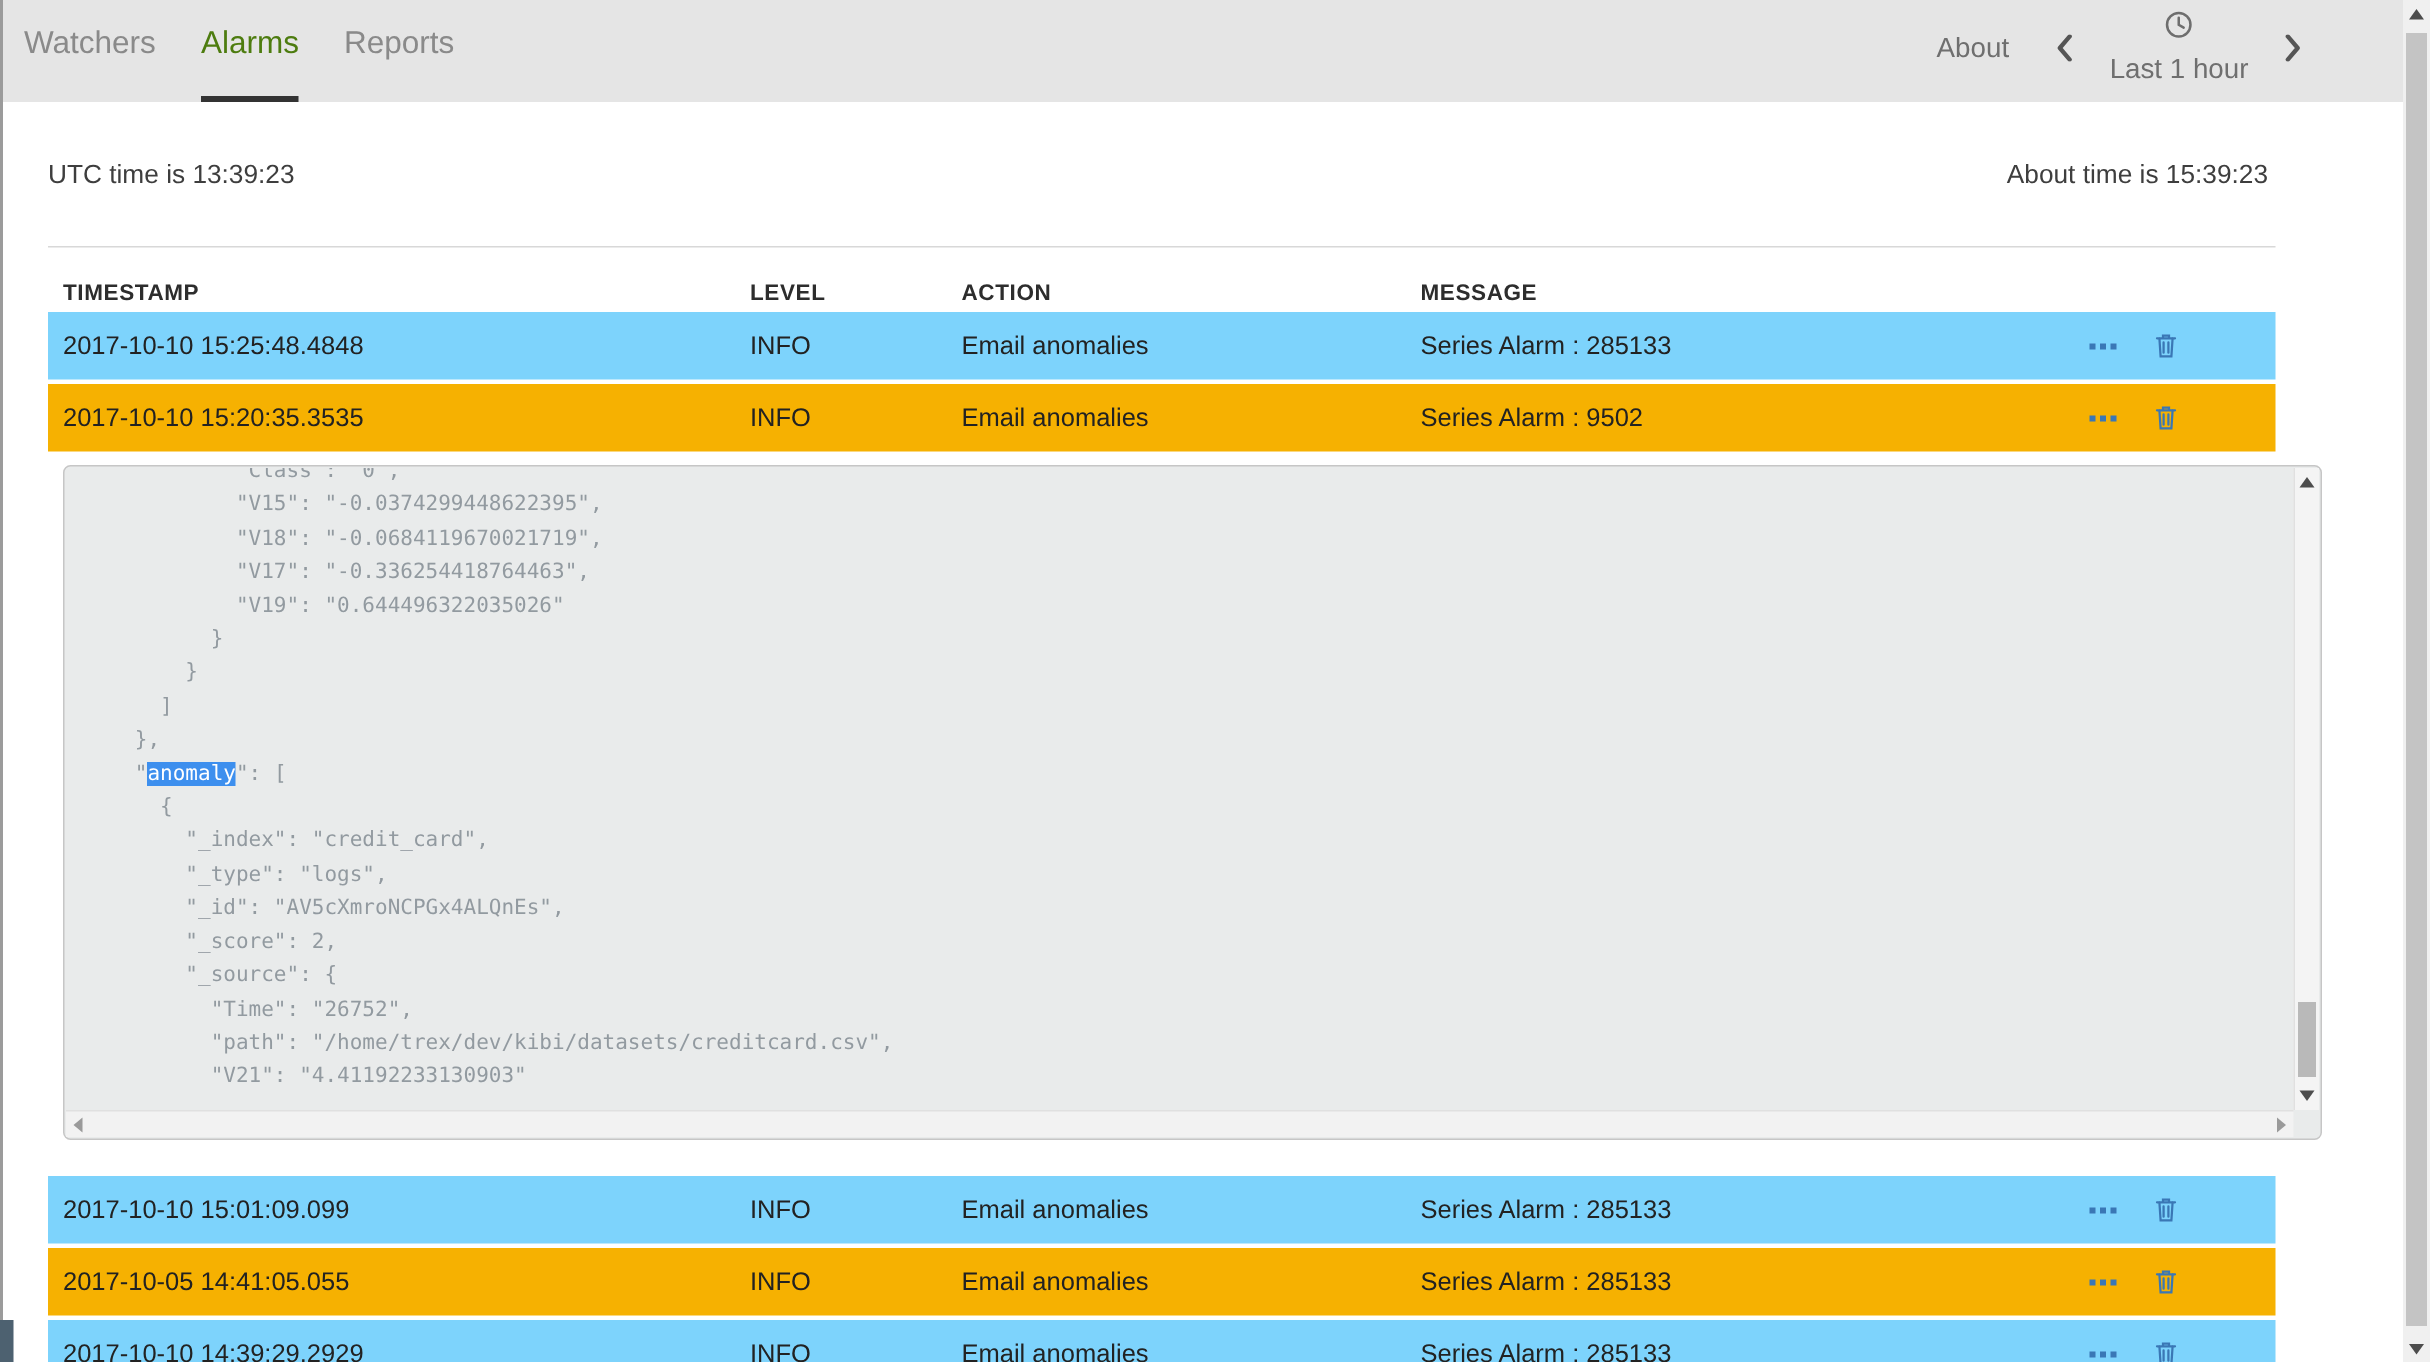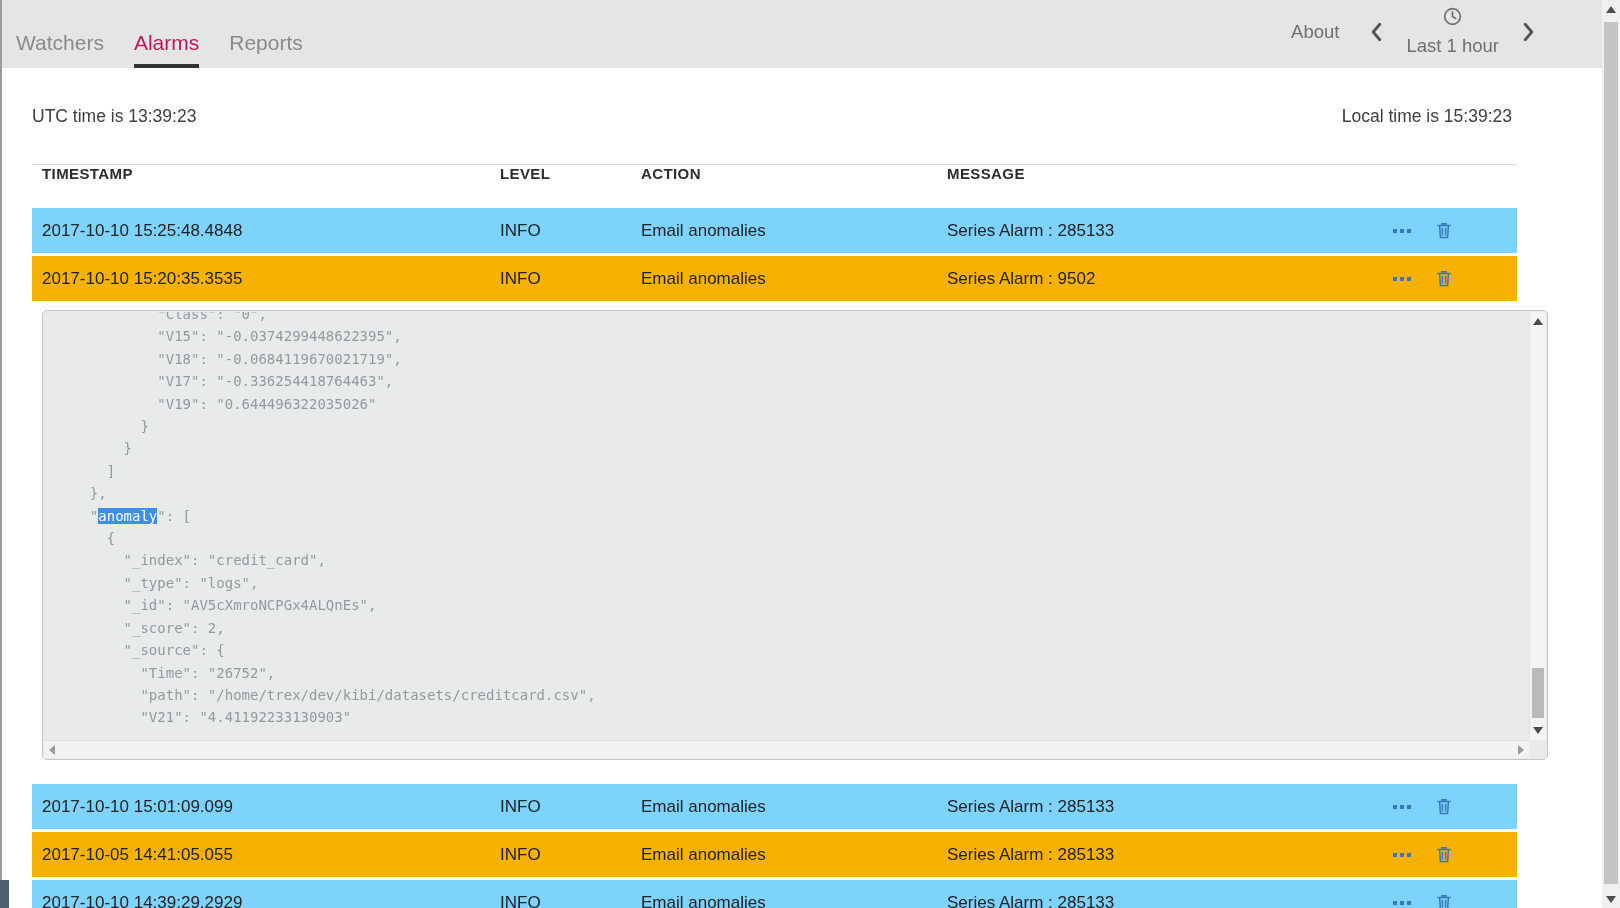--- a/index.html
+++ b/index.html
@@ -4,32 +4,32 @@
 <style>
   * { box-sizing: border-box; margin: 0; padding: 0; }
   html,body { width: 1620px; height: 908px; }
   body { font-family: "Liberation Sans", sans-serif; background: #ffffff; overflow: hidden; }
   .page { position: relative; width: 1620px; height: 908px; background: #ffffff; overflow: hidden; }
 
   
   .topband { position: relative; width: 100%; height: 68px; background: #e5e5e5; }
   .left-edge { position: absolute; left: 0; top: 0; width: 2px; height: 880px; background: #9b9b9b; z-index: 5; }
   .tabs { position: absolute; left: 16px; bottom: 0; display: flex; gap: 30px; }
-  .tab { font-size: 21px; color: #8a8a8a; padding-bottom: 9px; cursor: pointer; }
-  .tab.active { color: #be185d; border-bottom: 4px solid #333333; }
+  .tab { font-size: 21px; color: #8a8a8a; padding-bottom: 23px; cursor: pointer; }
+  .tab.active { color: #4d7c0f; border-bottom: 4px solid #333333; }
   .nav-right { position: absolute; right: 86px; top: 7px; display: flex; align-items: center; gap: 24px; font-size: 18.5px; color: #6f6f6f; margin-left: 24px; }
   .nav-right .about { margin-right: 8px; }
   .timegroup { display: flex; align-items: center; gap: 9px; flex-direction: column; }
 
   
   .clockrow { display: flex; justify-content: space-between; margin: 38px 108px 0 32px; font-size: 17.5px; color: #3e3e3e; }
 
   
   .alarms { margin: 37px 0 0 32px; width: 1485px; }
-  .thead { display: flex; align-items: flex-start; height: 40px; border-top: 1px solid #d8d8d8; padding-left: 10px; margin-bottom: 4px;
+  .thead { display: flex; align-items: flex-end; height: 40px; border-top: 1px solid #d8d8d8; padding-left: 10px; margin-bottom: 4px;
            font-weight: 700; font-size: 15px; letter-spacing: .4px; color: #2d2d2d; margin-top: 32px; }
   .row { display: flex; align-items: center; height: 45px; padding-left: 10px; font-size: 17px; color: #222222; }
   .row + .row, .expand-wrap + .row { margin-top: 3px; }
   .row.light { background: #7dd3fc; }
   .row.dark  { background: #f6b101; }
   .col-ts { width: 458px; } .col-level { width: 141px; } .col-action { width: 306px; } .col-msg { flex: 1; }
   .row-icons { display: flex; align-items: center; gap: 26px; padding-right: 66px; }
   .dots { display: flex; gap: 3px; cursor: pointer; }
   .dots i { display: block; width: 4px; height: 4px; background: #3a77b5; }
   .trash { cursor: pointer; display: flex; }
@@ -89,21 +89,21 @@
       <span style="display:flex;">
         <svg width="11" height="18" viewBox="0 0 10 16">
             <path d="M2 1l6 7-6 7" stroke="#555555" stroke-width="2.6" fill="none" stroke-linecap="round" stroke-linejoin="round"></path>
           </svg>
       </span>
     </div>
   </div>
 
   <div class="clockrow">
     <span>UTC time is 13:39:23</span>
-    <span>Local time is 15:39:23</span>
+    <span>About time is 15:39:23</span>
   </div>
 
   <div class="alarms">
     <div class="thead">
       <span class="col-ts">TIMESTAMP</span>
       <span class="col-level">LEVEL</span>
       <span class="col-action">ACTION</span>
       <span class="col-msg">MESSAGE</span>
     </div>
 

